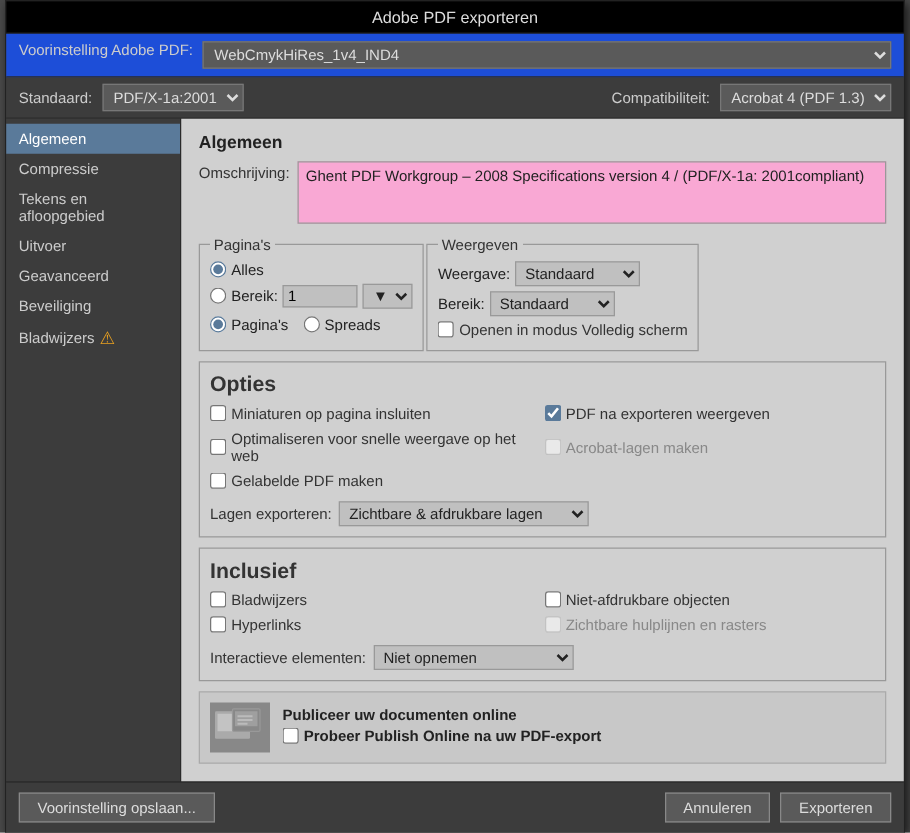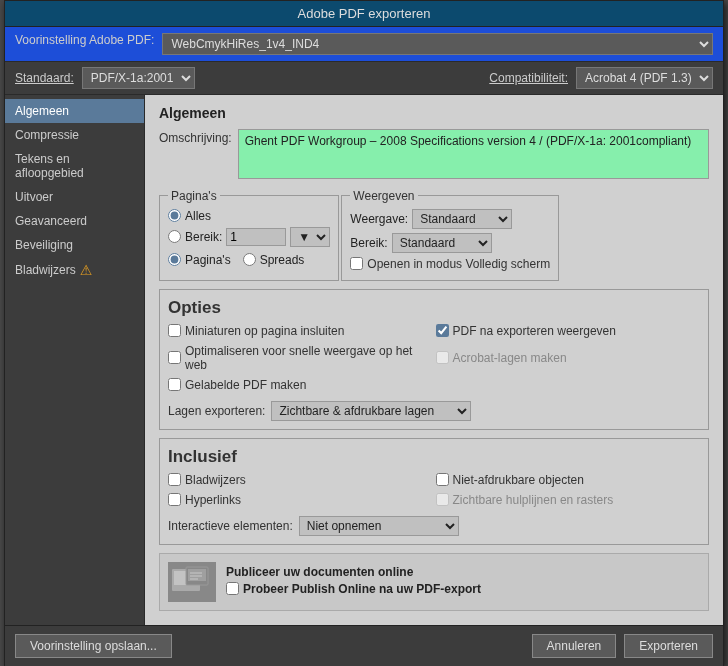--- a/index.html
+++ b/index.html
@@ -13,21 +13,21 @@
       width: 728px;
       height: 666px;
     }
     .dialog {
       width: 720px;
       background: #3c3c3c;
       border: 1px solid #222;
       box-shadow: 2px 2px 8px rgba(0,0,0,0.7);
     }
     .title-bar {
-      background: #0c4a6e;
+      background: #000000;
       text-align: center;
       padding: 5px;
       color: #ddd;
       font-size: 13px;
       border-bottom: 1px solid #222;
     }
     .top-bar {
       background: #1d4ed8;
       padding: 6px 10px;
       display: flex;
@@ -55,21 +55,21 @@
       font-size: 12px;
     }
     .second-bar {
       background: #3c3c3c;
       padding: 5px 10px;
       display: flex;
       align-items: center;
       gap: 10px;
       border-bottom: 1px solid #2a2a2a;
     }
-    .second-bar label { color: #ccc; text-decoration: underline; }
+    .second-bar label { color: #ccc; }
     .std-row {
       display: flex;
       align-items: center;
       gap: 8px;
       flex: 1;
     }
     .compat-row {
       display: flex;
       align-items: center;
       gap: 8px;
@@ -118,21 +118,21 @@
       align-items: flex-start;
       margin-bottom: 10px;
       gap: 6px;
     }
     .description-box label {
       color: #333;
       white-space: nowrap;
       padding-top: 2px;
     }
     .desc-text {
-      background: #86efac;
+      background: #f9a8d4;
       border: 1px solid #999;
       padding: 4px 6px;
       color: #222;
       font-size: 12px;
       flex: 1;
       min-height: 50px;
     }
     .panels-row {
       display: flex;
       gap: 2px;

